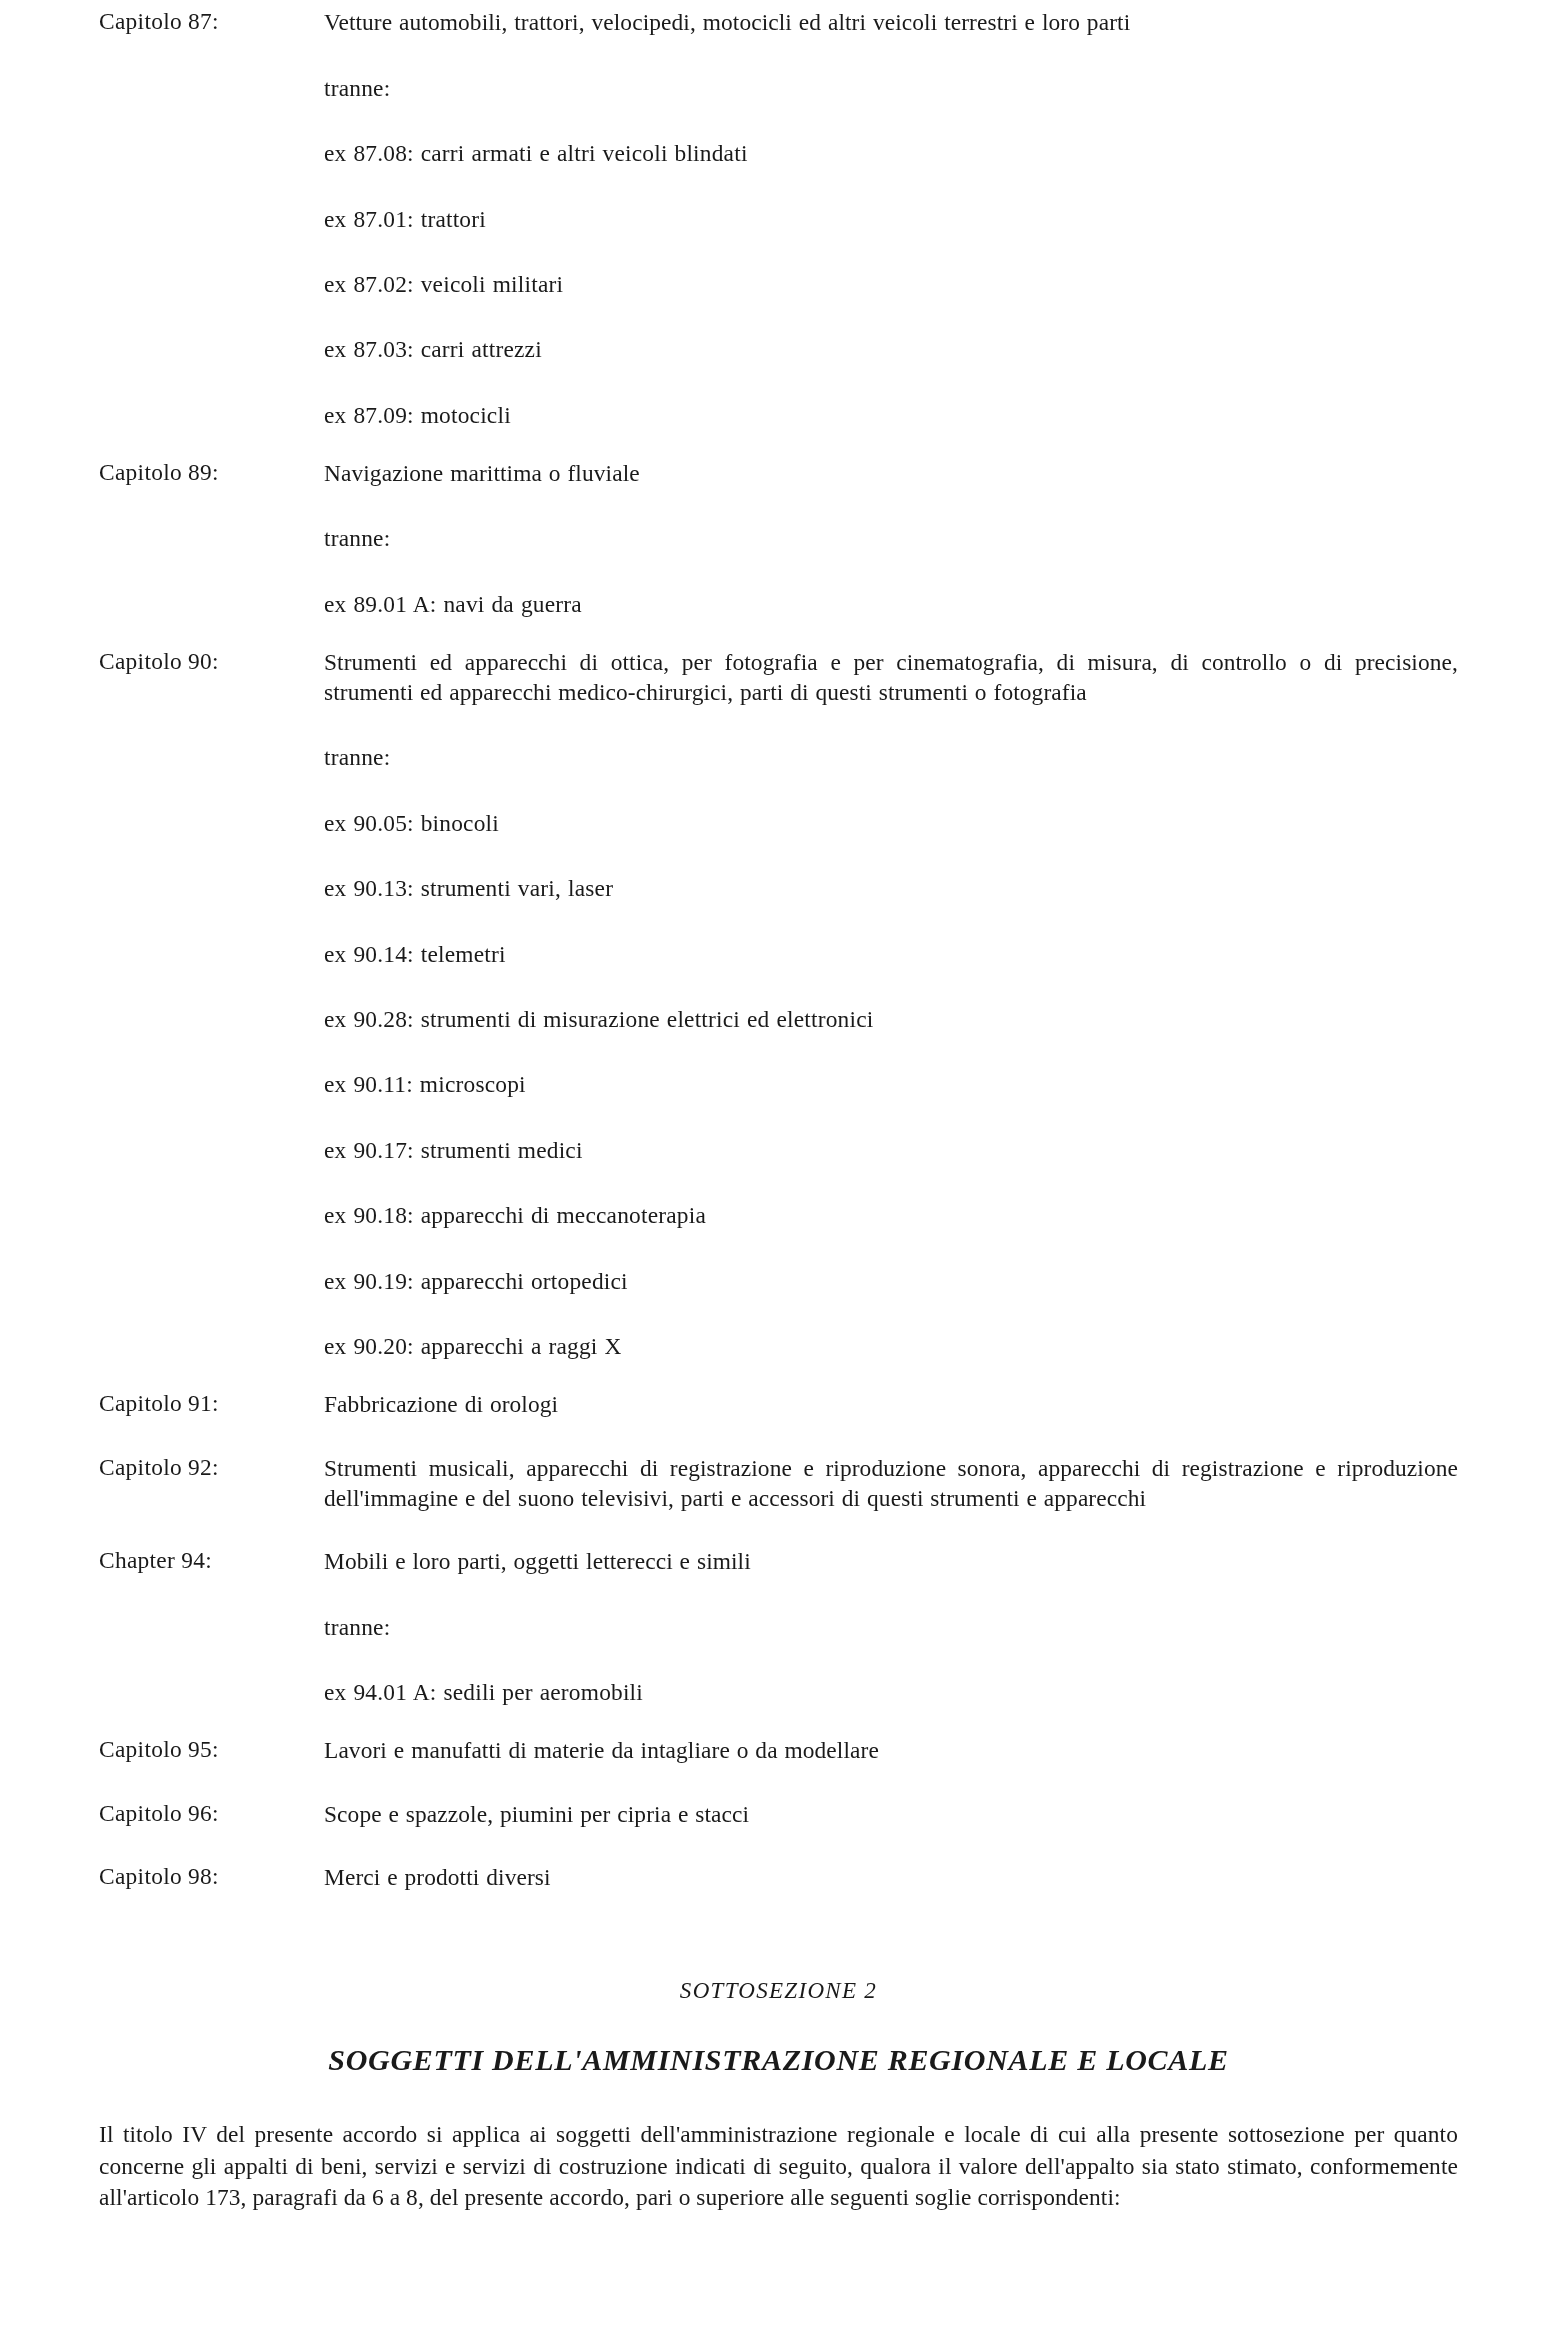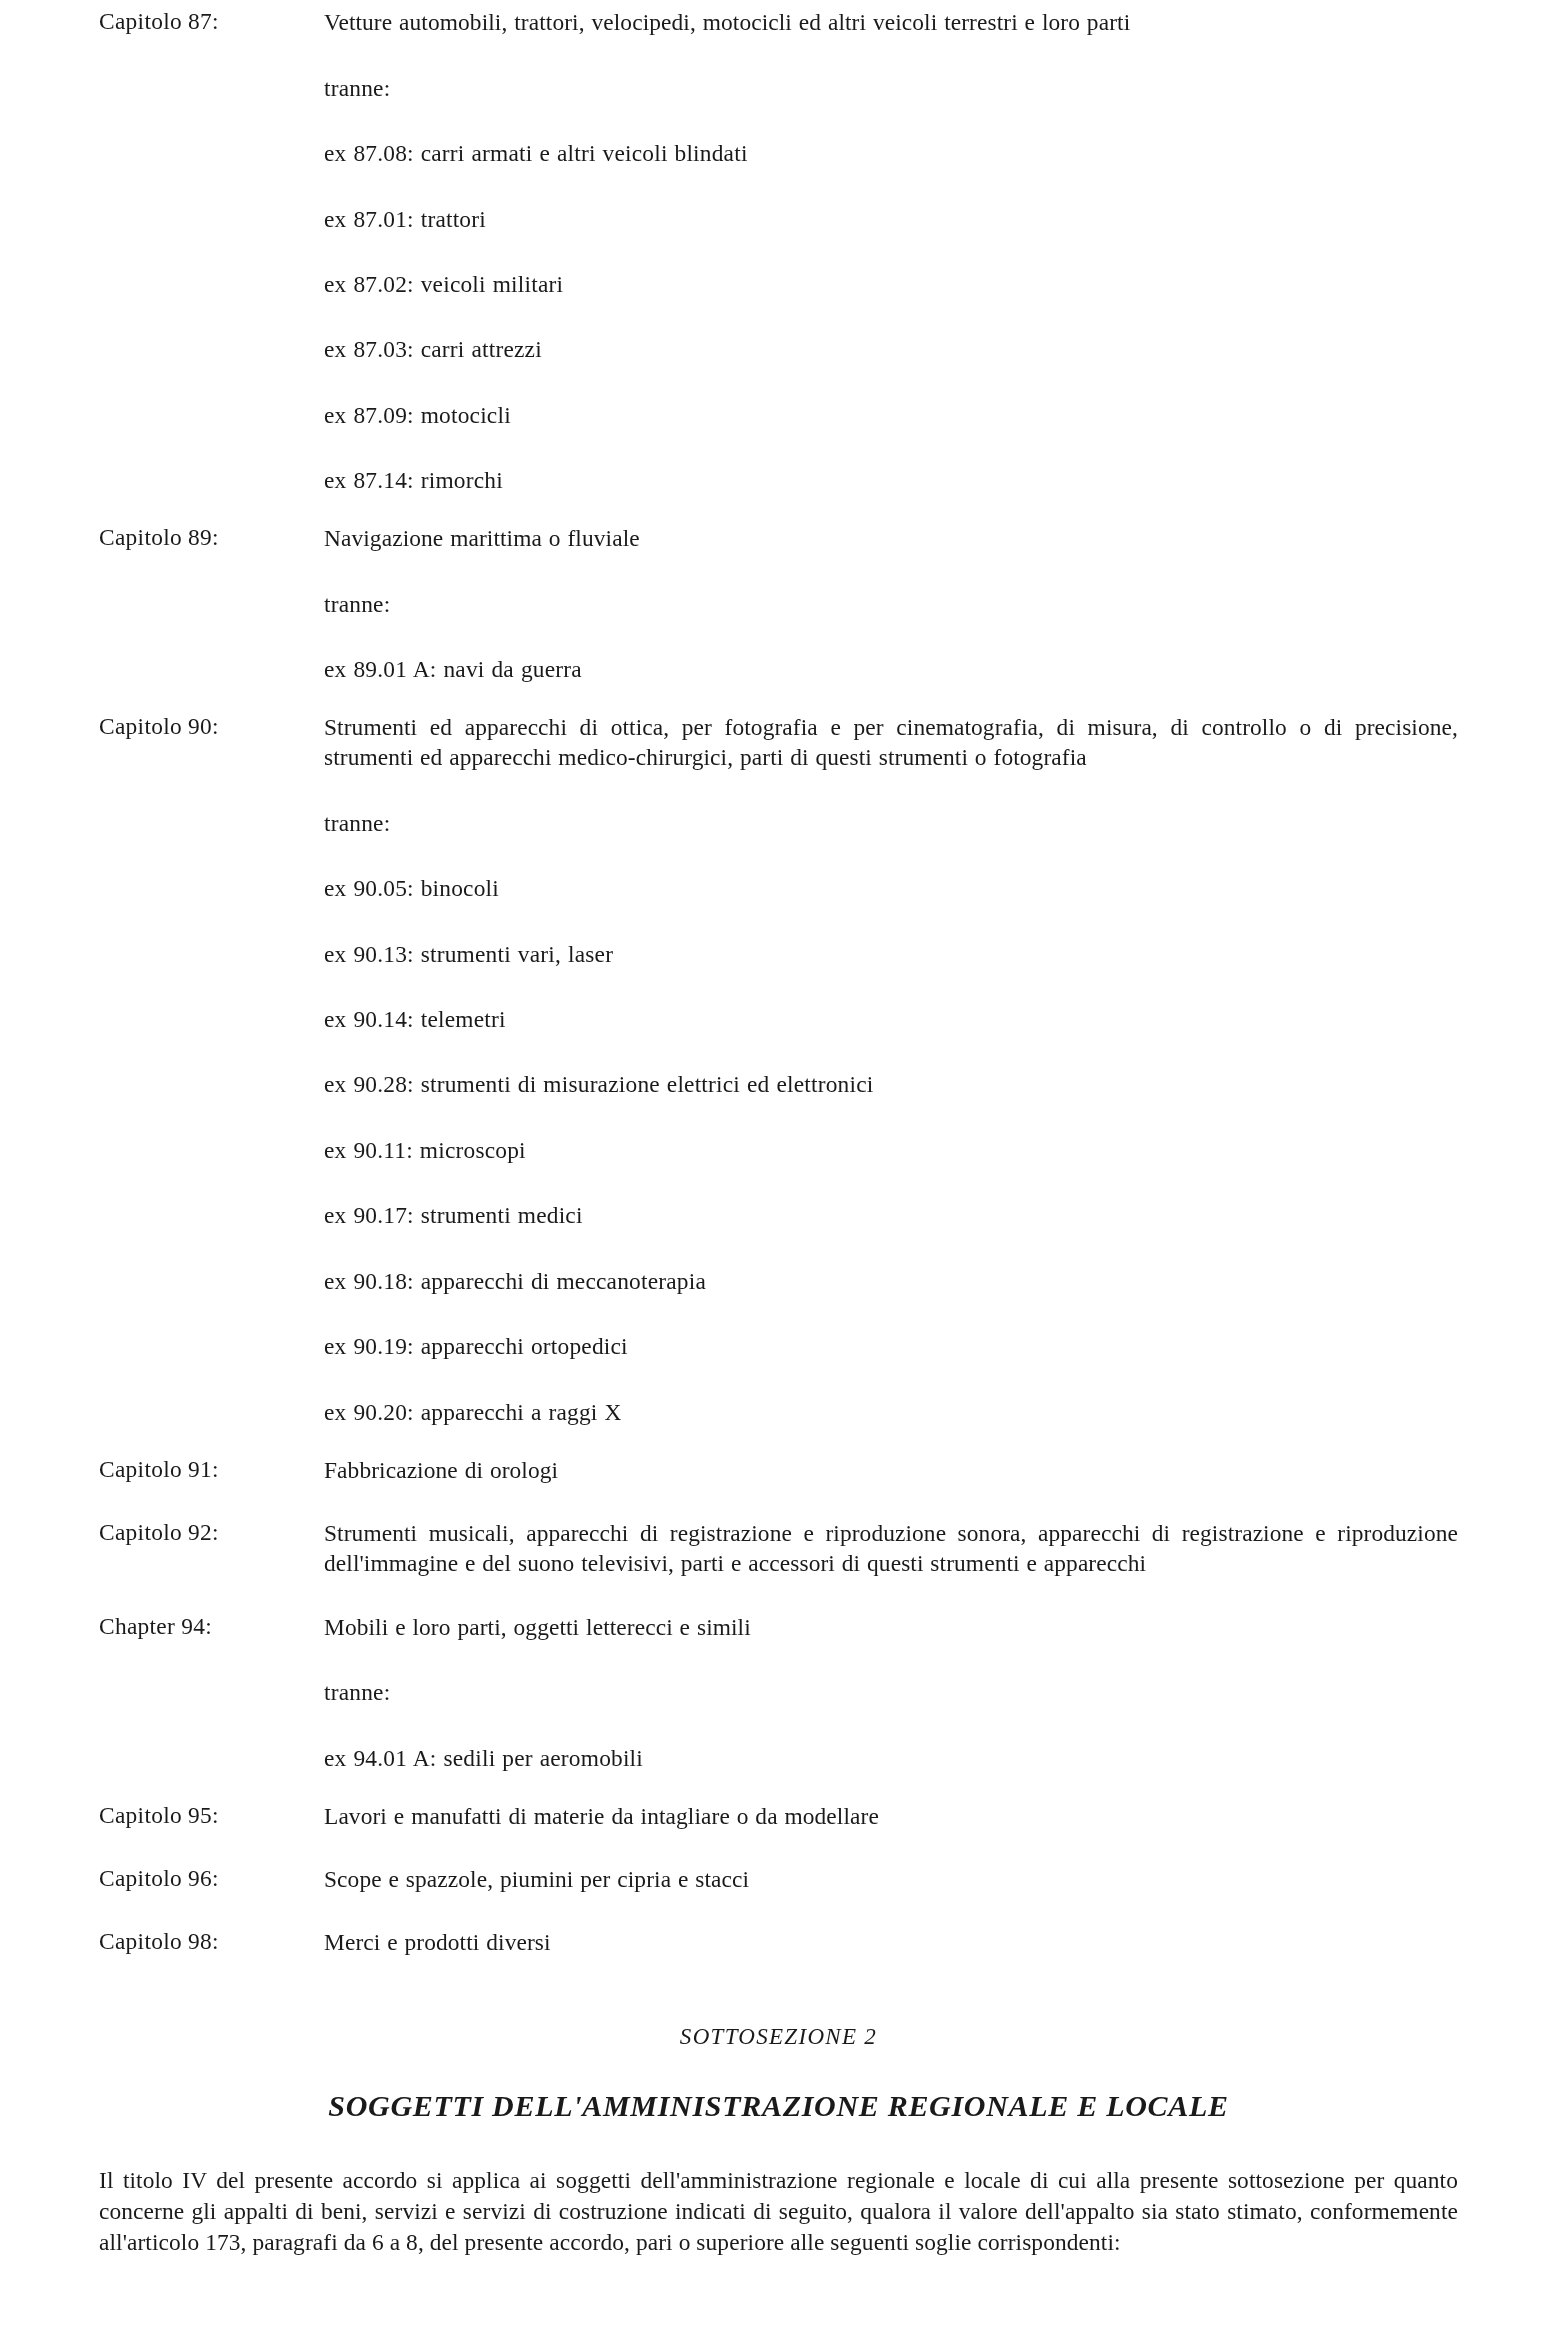--- a/index.html
+++ b/index.html
@@ -65,21 +65,21 @@
     margin-top: 35px;
     letter-spacing: 0.2px;
     word-spacing: 0.9px;
   }
   .chapter-row.spaced {
     margin-bottom: 33px;
   }
 
   
   .subsection {
-    margin-top: 66px;
+    margin-top: 86px;
     width: 1359px;
   }
   .subsection-label {
     text-align: center;
     font-style: italic;
     font-size: 23px;
     letter-spacing: 1.3px;
     margin-bottom: 39px;
   }
   .subsection-title {
@@ -106,21 +106,20 @@
     <div class="chapter-row">
       <div class="chapter-label">Capitolo 87:</div>
       <div class="chapter-body">
         <div class="chapter-desc">Vetture automobili, trattori, velocipedi, motocicli ed altri veicoli terrestri e loro parti</div>
         <div class="except-word">tranne:</div>
         <div class="exception-item">ex 87.08: carri armati e altri veicoli blindati</div>
         <div class="exception-item">ex 87.01: trattori</div>
         <div class="exception-item">ex 87.02: veicoli militari</div>
         <div class="exception-item">ex 87.03: carri attrezzi</div>
         <div class="exception-item">ex 87.09: motocicli</div>
-        <div class="exception-item">ex 87.14: rimorchi</div>
       </div>
     </div>
 
     <div class="chapter-row">
       <div class="chapter-label">Capitolo 89:</div>
       <div class="chapter-body">
         <div class="chapter-desc">Navigazione marittima o fluviale</div>
         <div class="except-word">tranne:</div>
         <div class="exception-item">ex 89.01 A: navi da guerra</div>
       </div>

